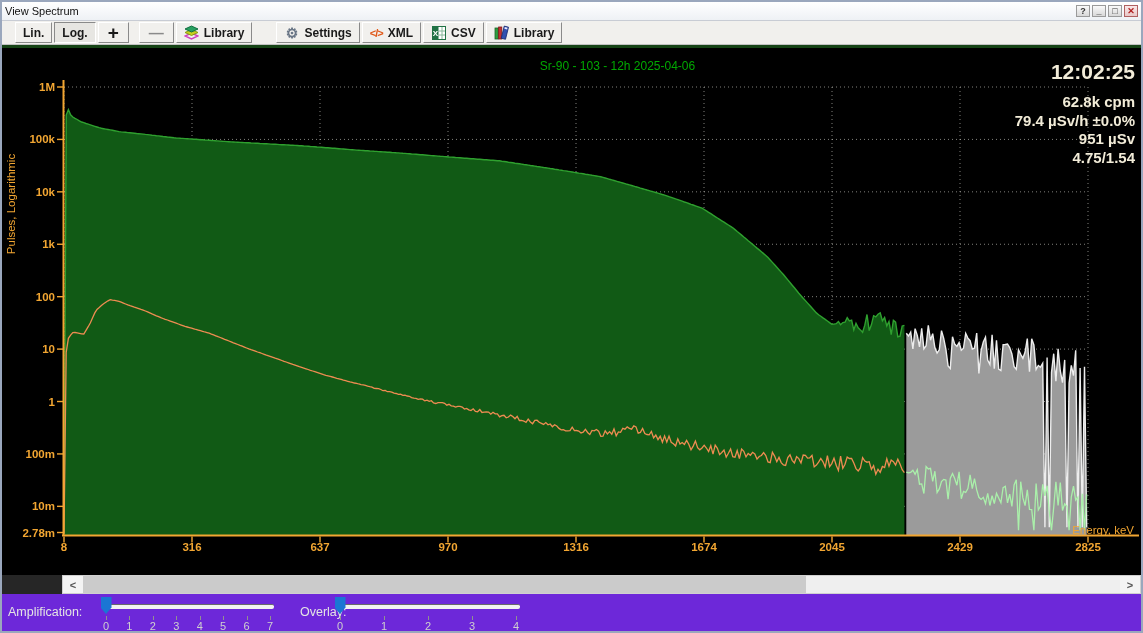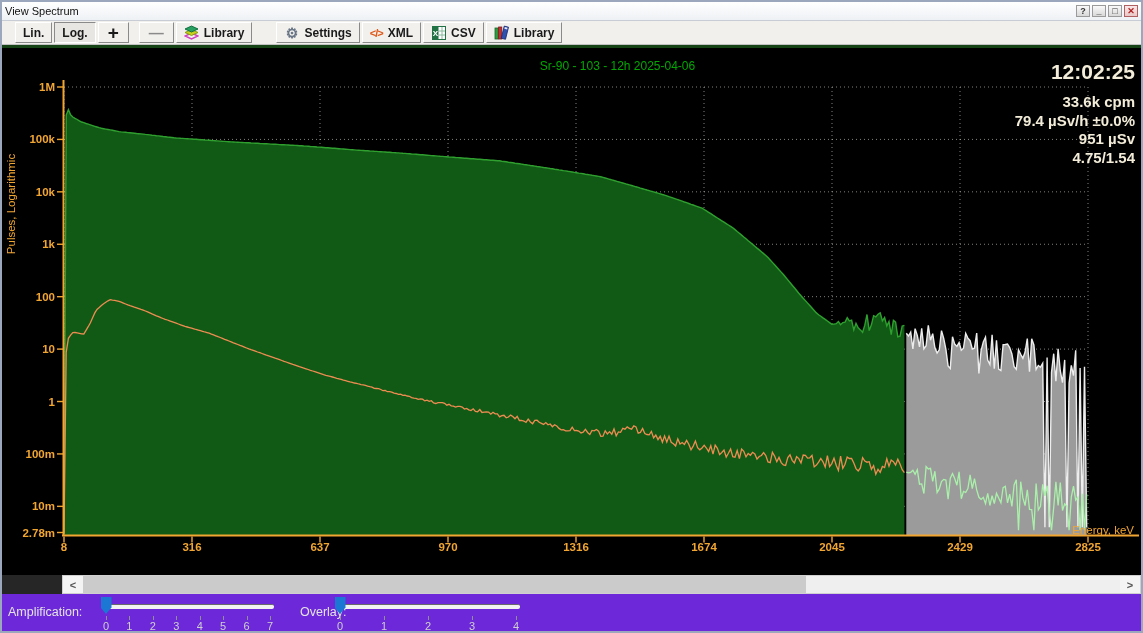--- a/index.html
+++ b/index.html
@@ -202,21 +202,21 @@
         <line x1="958" y1="488.5" x2="958" y2="494.5" stroke="#f2a632" stroke-width="1.4"></line>
         <text x="958" y="503" fill="#f2a632" font-family="Liberation Sans, sans-serif" font-size="11.5" font-weight="600" text-anchor="middle">2429</text>
         <line x1="1086" y1="488.5" x2="1086" y2="494.5" stroke="#f2a632" stroke-width="1.4"></line>
         <text x="1086" y="503" fill="#f2a632" font-family="Liberation Sans, sans-serif" font-size="11.5" font-weight="600" text-anchor="middle">2825</text>
       </svg>
     <div class="titles">
       <div class="t-main">Sr-90 - 103 - 12h 2025-04-06</div>
     </div>
     <div class="stats">
       <div class="time">12:02:25</div>
-      <div class="sline">33.6k cpm</div>
+      <div class="sline">62.8k cpm</div>
       <div class="sline">79.4 µSv/h ±0.0%</div>
       <div class="sline">951 µSv</div>
       <div class="sline">4.75/1.54</div>
     </div>
     <div class="ylab">Pulses, Logarithmic</div>
     <div class="xlab">Energy, keV</div>
   </div>
 
   <div class="scrollrow">
     <div class="hscroll">

